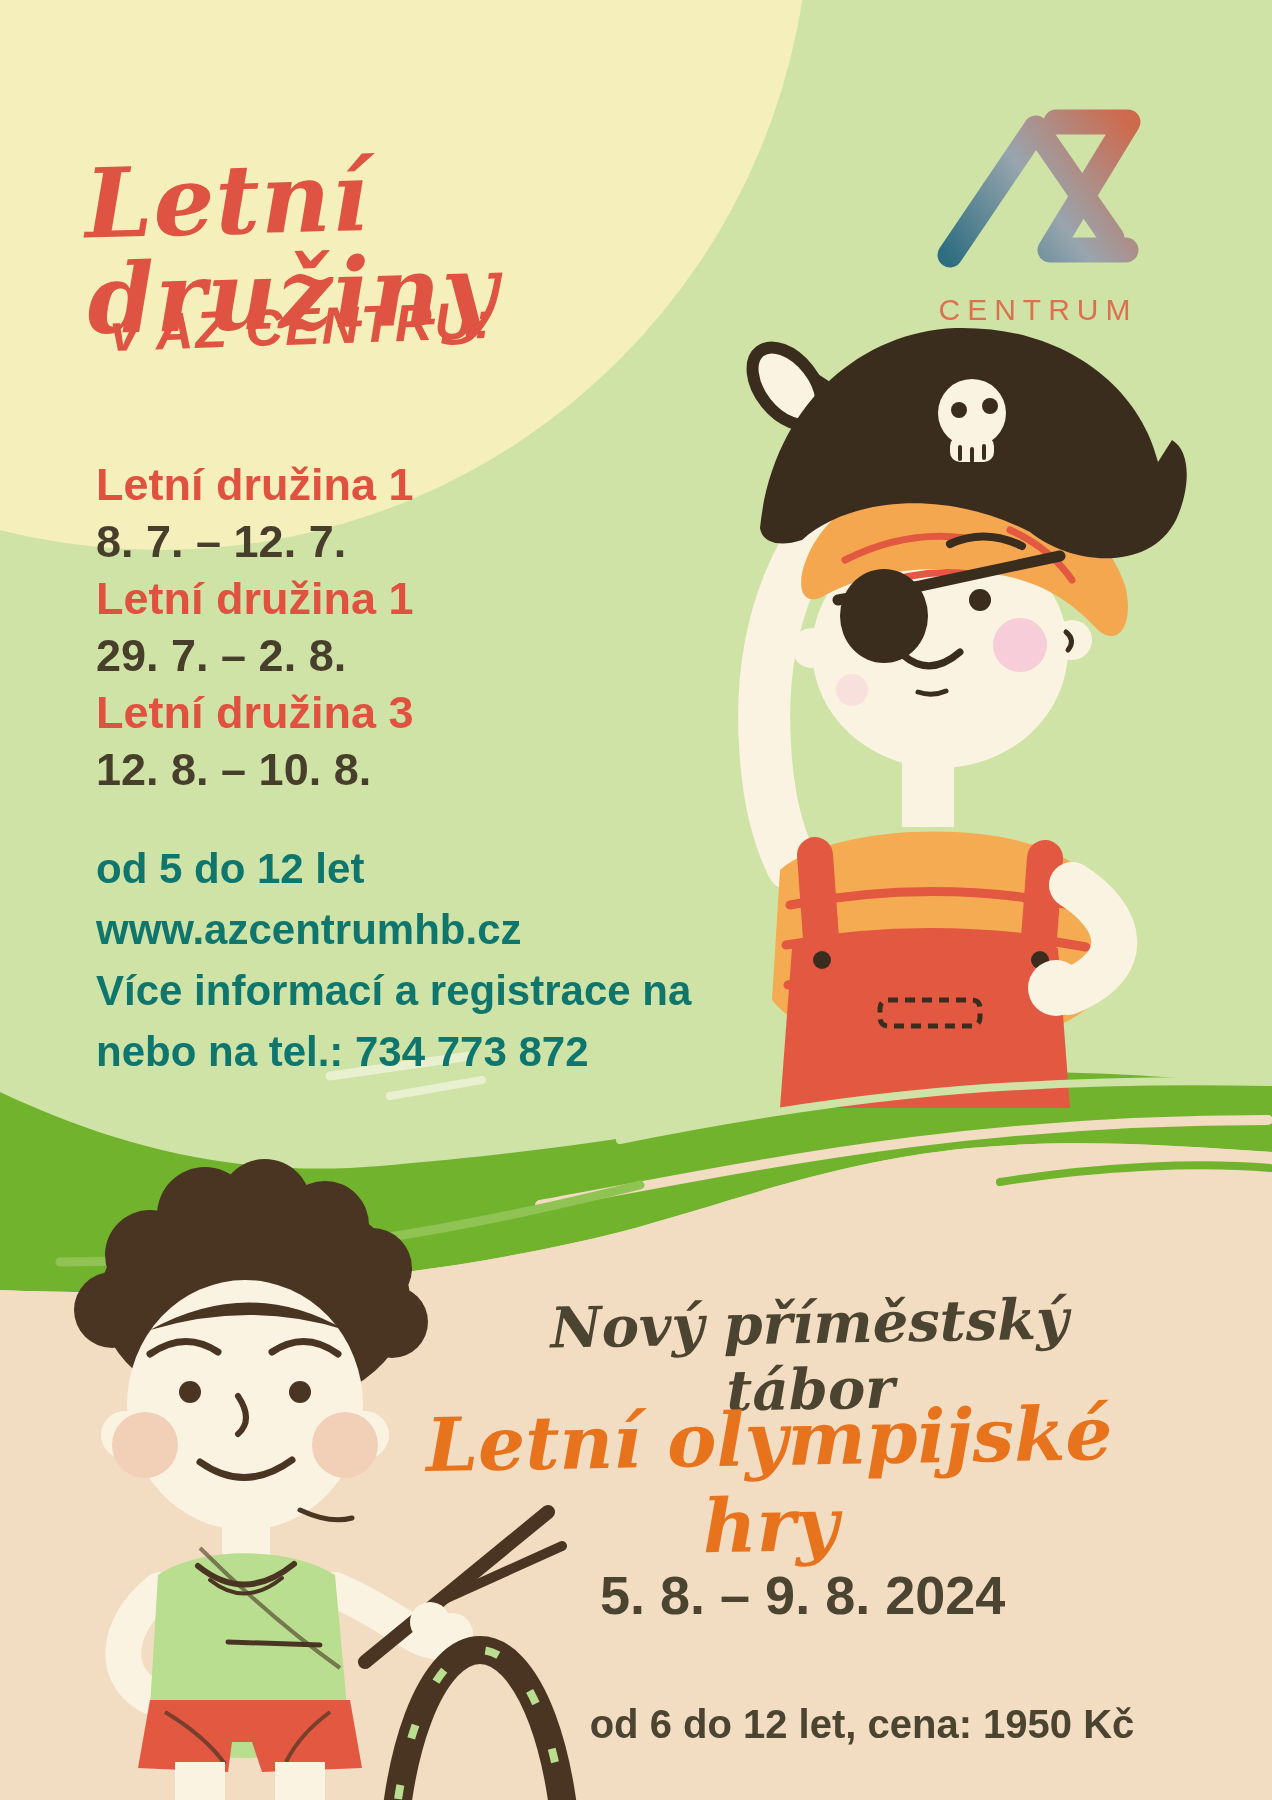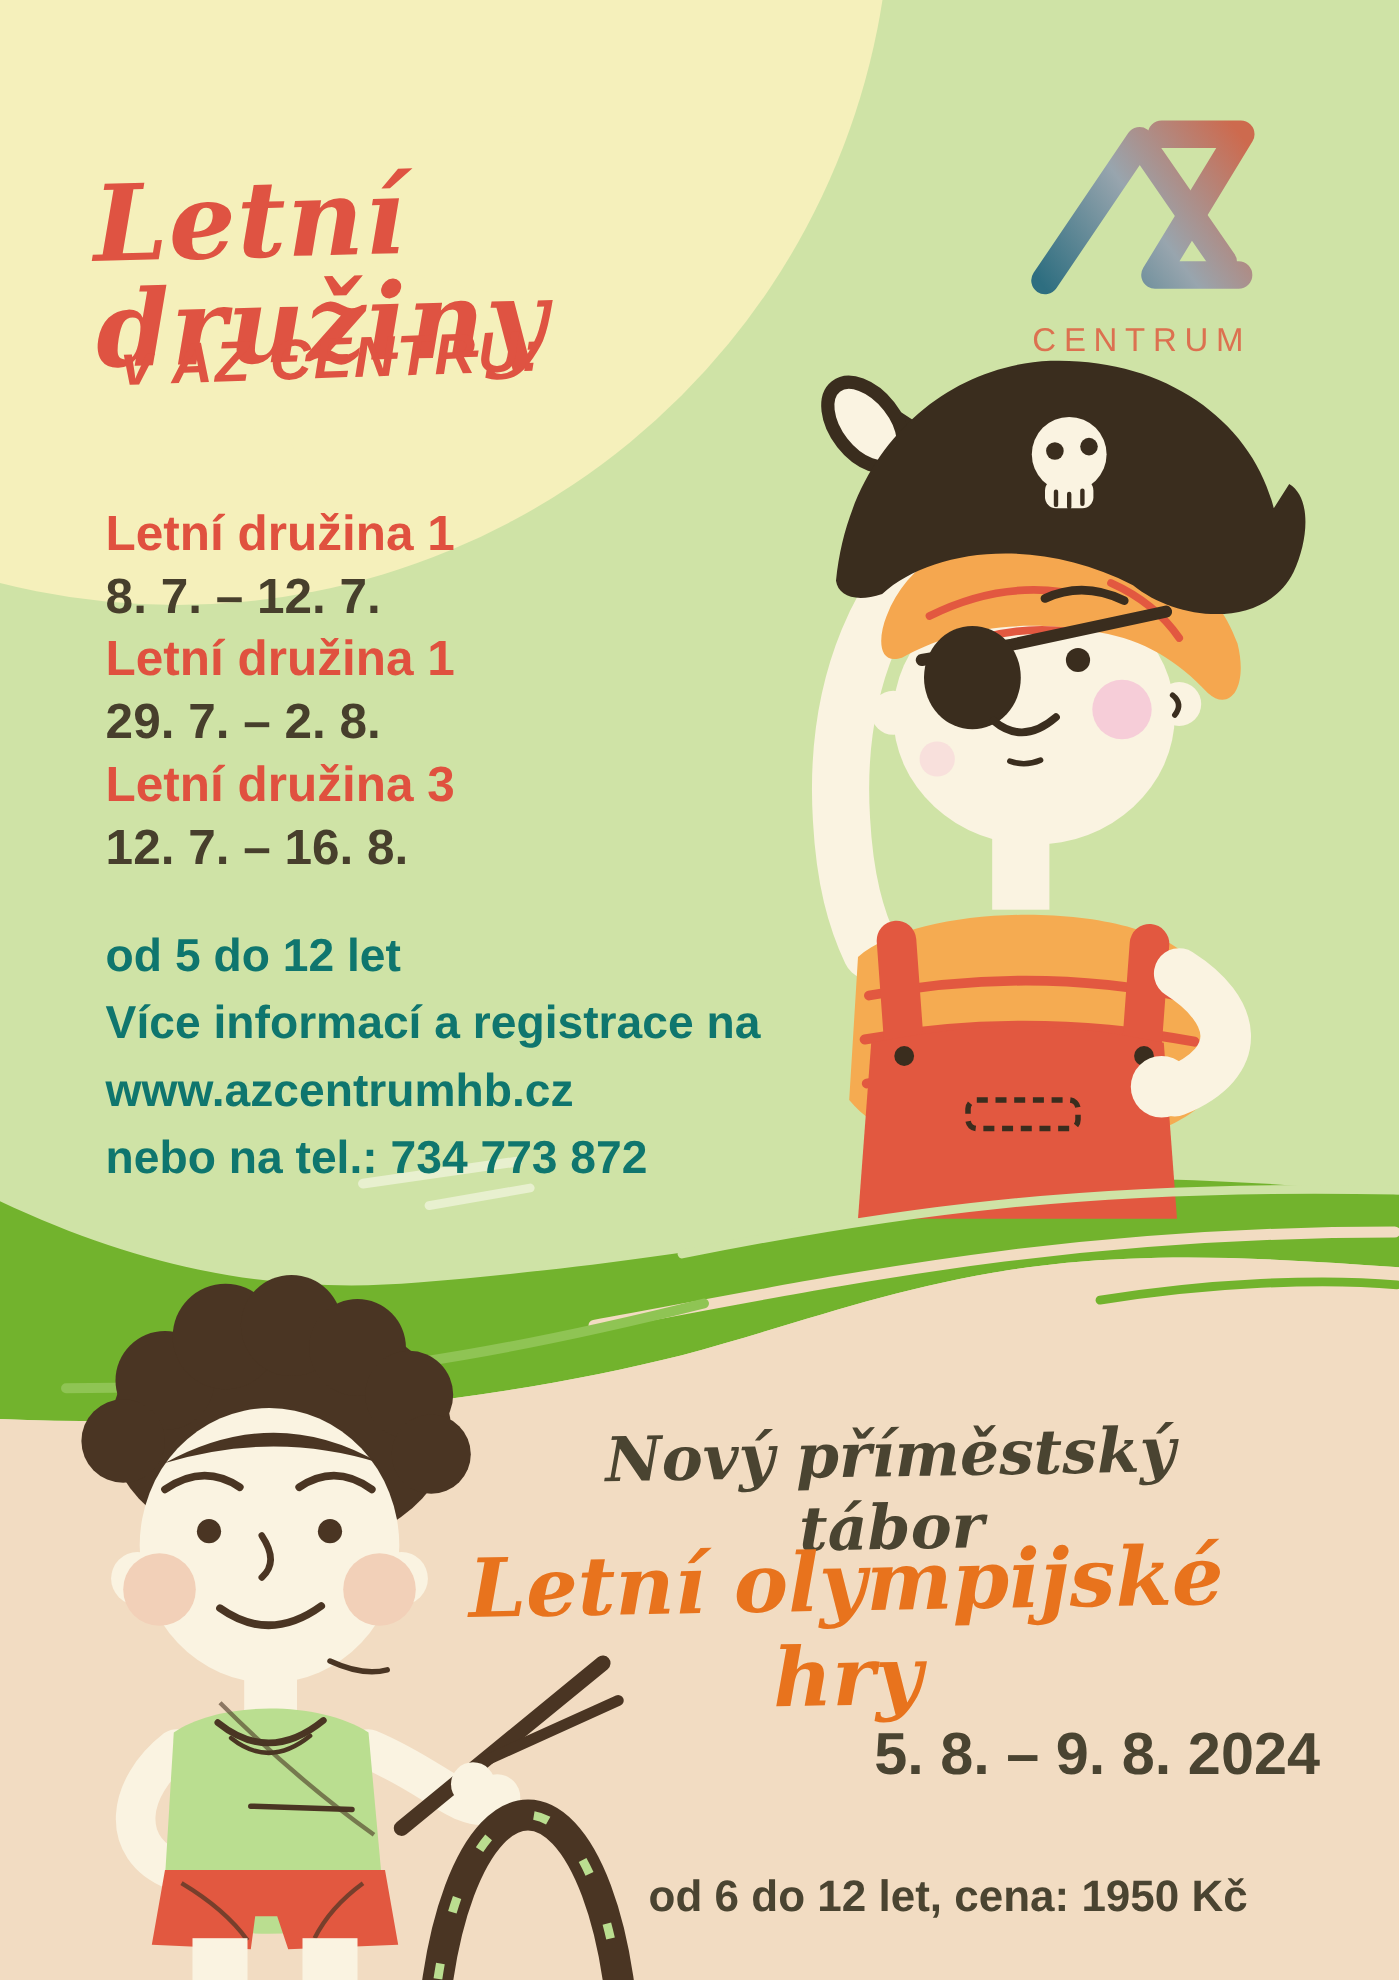--- a/index.html
+++ b/index.html
@@ -45,21 +45,21 @@
     left:520px;top:1290px;width:580px;text-align:center;
     font-family:"DejaVu Serif",serif;font-style:italic;font-weight:bold;
     font-size:56px;color:#4a4431;transform:rotate(-1deg);
   }
   .camp-title{
     left:420px;top:1396px;width:700px;text-align:center;
     font-family:"DejaVu Serif",serif;font-style:italic;font-weight:bold;
     font-size:74px;color:#e8731d;transform:rotate(-1deg);
   }
   .camp-dates{
-    left:600px;top:1564px;width:600px;text-align:right;
+    left:600px;top:1564px;width:600px;text-align:left;
     font-weight:bold;font-size:54px;color:#4a4431;
   }
   .camp-details{
     left:562px;top:1702px;width:600px;text-align:center;
     font-weight:bold;font-size:40px;color:#4a4431;
   }
 </style>
 </head>
 <body>
 
@@ -243,28 +243,28 @@
     <div>
       <div class="session-name">Letní družina 1</div>
       <div class="session-dates">8. 7. – 12. 7.</div>
     </div>
     <div>
       <div class="session-name">Letní družina 1</div>
       <div class="session-dates">29. 7. – 2. 8.</div>
     </div>
     <div>
       <div class="session-name">Letní družina 3</div>
-      <div class="session-dates">12. 7. – 16. 8.</div>
+      <div class="session-dates">12. 8. – 10. 8.</div>
     </div>
   </div>
 
   <div class="txt info">
     <div class="info-line">od 5 do 12 let</div>
+    <div class="info-line">www.azcentrumhb.cz</div>
     <div class="info-line">Více informací a registrace na</div>
-    <div class="info-line">www.azcentrumhb.cz</div>
     <div class="info-line">nebo na tel.: 734 773 872</div>
   </div>
 
   <div class="txt camp-subtitle">Nový příměstský tábor</div>
   <div class="txt camp-title">Letní olympijské hry</div>
   <div class="txt camp-dates">5. 8. – 9. 8. 2024</div>
   <div class="txt camp-details">od 6 do 12 let, cena: 1950 Kč</div>
 
 </div>
 

